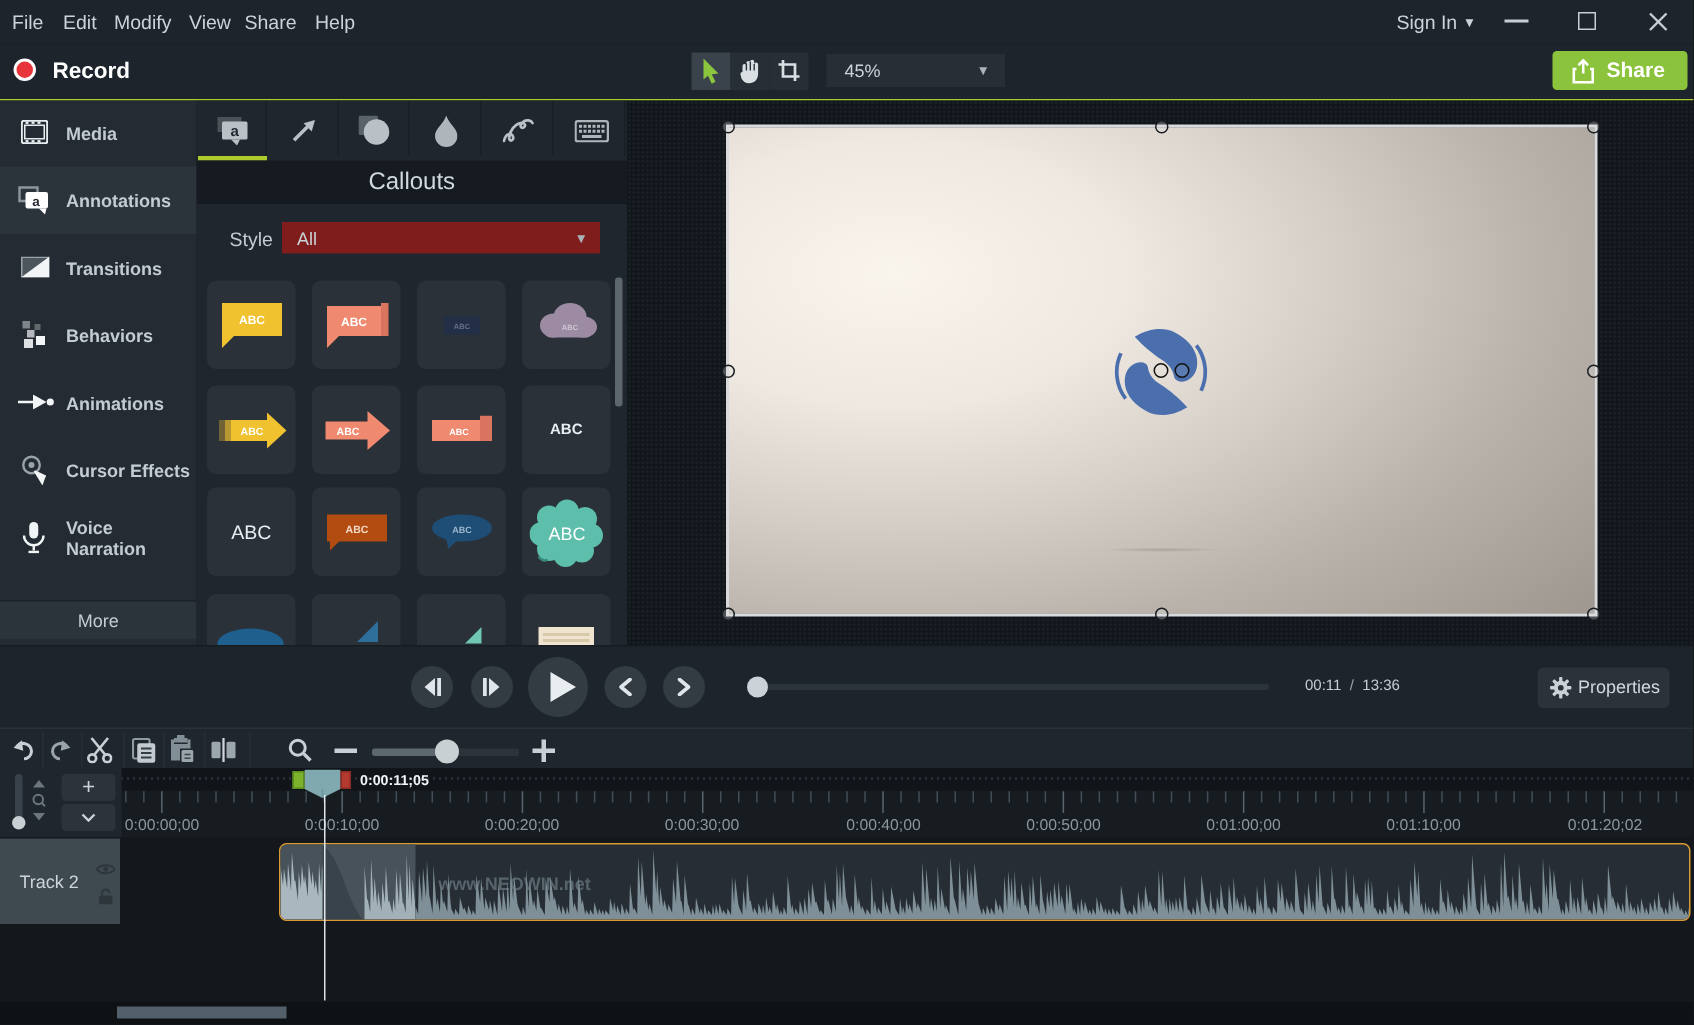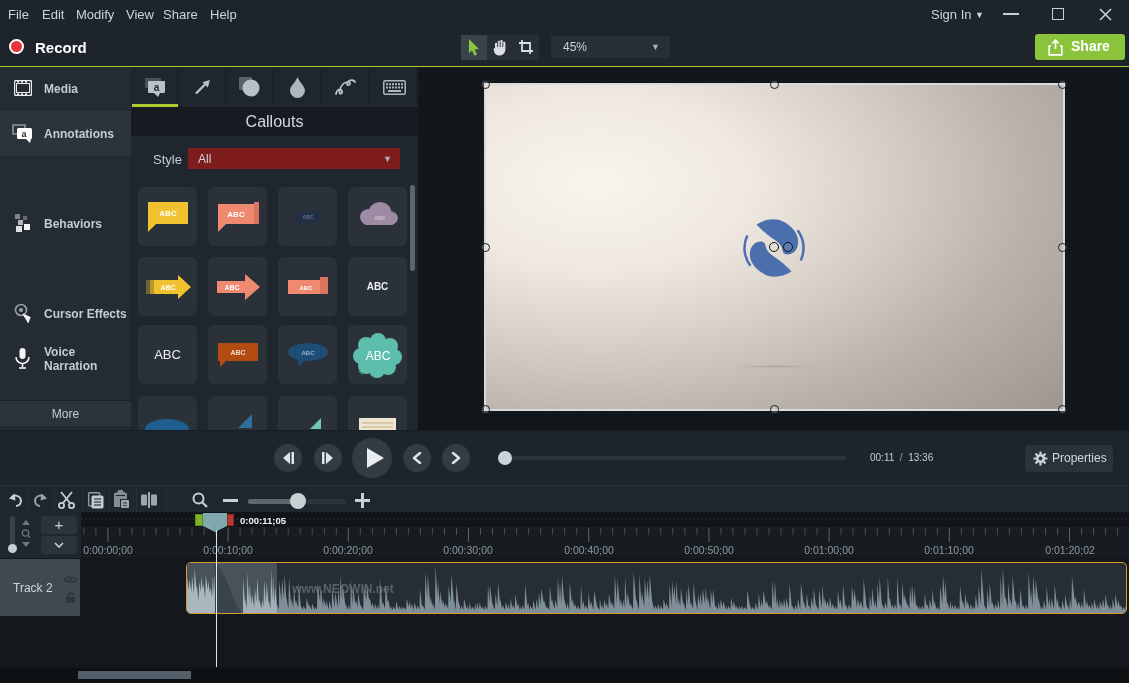--- a/index.html
+++ b/index.html
@@ -157,31 +157,46 @@
     <svg class="abs" style="left:12px;top:13px" width="22" height="20" viewBox="0 0 22 20">
         <path d="M1 1h12v9h-12z" fill="none" stroke="#8d969c" stroke-width="1.6"></path>
         <g>
           <rect x="5" y="4" width="15" height="11" rx="1.5" fill="#fff"></rect>
           <path d="M14 15 l5 0 l-1 4 z" fill="#fff"></path>
           <text x="12" y="13" font-size="9" font-weight="bold" fill="#272e35" text-anchor="middle" font-family="Liberation Sans">a</text>
         </g>
       </svg>
     <span class="lbl">Annotations</span>
     </div>
+  <div class="abs sideitem" style="top:156px">
+    <svg class="abs" style="left:14px;top:15px" width="19" height="14" viewBox="0 0 19 14">
+        <rect x="0.5" y="0.5" width="18" height="13" fill="#4d565c" stroke="#9aa3a9"></rect>
+        <path d="M0 14 L19 0 L19 14 Z" fill="#f2f5f6"></path>
+      </svg>
+    <span class="lbl">Transitions</span>
+    </div>
   <div class="abs sideitem" style="top:201px">
     <svg class="abs" style="left:14px;top:13px" width="20" height="19" viewBox="0 0 20 19">
         <g fill="#f2f5f6">
           <rect x="1" y="0" width="5" height="5" opacity="0.45"></rect>
           <rect x="4" y="6" width="5" height="5" opacity="0.7"></rect>
           <rect x="2" y="12" width="6" height="6" opacity="0.9"></rect>
           <rect x="10" y="10" width="6" height="6"></rect>
           <rect x="9" y="2" width="4" height="4" opacity="0.3"></rect>
         </g>
       </svg>
     <span class="lbl">Behaviors</span>
+    </div>
+  <div class="abs sideitem" style="top:246px">
+    <svg class="abs" style="left:12px;top:17px" width="24" height="10" viewBox="0 0 24 10">
+        <line x1="0" y1="5" x2="12" y2="5" stroke="#f2f5f6" stroke-width="1.6"></line>
+        <path d="M10 0 L19 5 L10 10 Z" fill="#f2f5f6"></path>
+        <circle cx="21.5" cy="5" r="2.4" fill="#f2f5f6"></circle>
+      </svg>
+    <span class="lbl">Animations</span>
     </div>
   <div class="abs sideitem" style="top:291px">
     <svg class="abs" style="left:13px;top:12px" width="20" height="21" viewBox="0 0 20 21">
         <circle cx="8" cy="7" r="5.5" fill="none" stroke="#9aa3a9" stroke-width="1.6"></circle>
         <circle cx="8" cy="7" r="2" fill="#9aa3a9"></circle>
         <path d="M10 11 L15.5 20 L17.5 14.5 Z" fill="#f2f5f6"></path>
         <path d="M10 11 L17.5 14.5 M10 11 L15.5 20" stroke="#f2f5f6" stroke-width="1"></path>
       </svg>
     <span class="lbl">Cursor Effects</span>
     </div>

